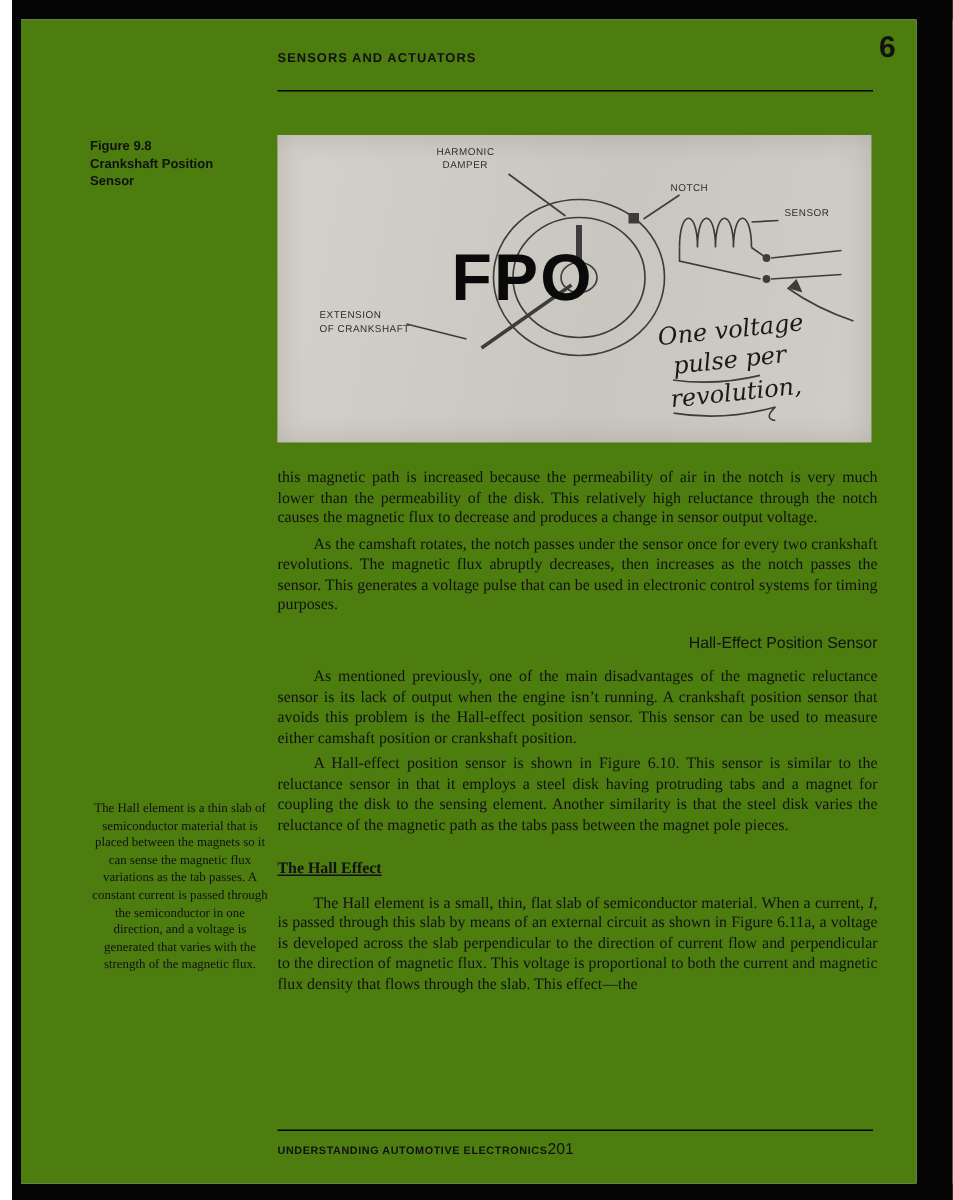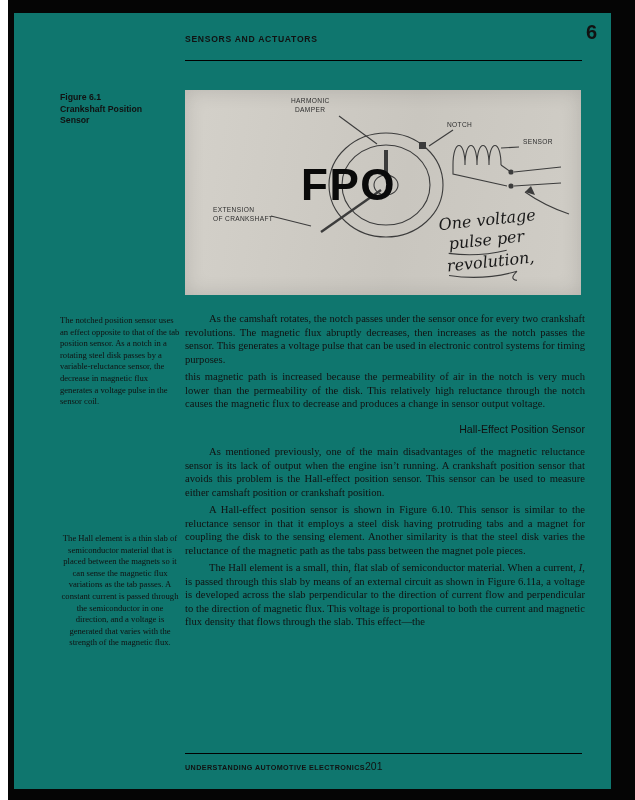--- a/index.html
+++ b/index.html
@@ -5,21 +5,21 @@
   * { margin:0; padding:0; box-sizing:border-box; }
   html,body { width:635px; height:800px; }
   body { position:relative; background:#ffffff; font-family:"Liberation Serif", serif; color:#111; overflow:hidden; }
 
   .frame { position:absolute; background:#050505; }
   .frame-top    { left:8px; top:0; right:0; height:13px; }
   .frame-right  { right:0; top:0; width:24px; height:800px; }
   .frame-bottom { left:8px; bottom:0; right:0; height:11px; }
   .frame-left   { left:8px; top:0; width:6px; height:800px; }
 
-  .page { position:absolute; left:14px; top:13px; width:597px; height:776px; background:#0f766e; }
+  .page { position:absolute; left:14px; top:13px; width:597px; height:776px; background:#4d7c0f; }
 
   .running-head { position:absolute; left:171px; top:15px; width:397px; border-bottom:1.5px solid #000; padding-bottom:14px; }
   .running-title { font-family:"Liberation Sans", sans-serif; font-size:8.6px; font-weight:700; letter-spacing:.7px; }
   .chapter-num { position:absolute; left:572px; top:8px; font-family:"Liberation Sans", sans-serif; font-size:20px; font-weight:700; }
 
   .fig-caption { position:absolute; left:46px; top:79px; width:130px; font-family:"Liberation Sans", sans-serif; font-size:8.7px; font-weight:700; line-height:11.5px; }
 
   .figure-box { position:absolute; left:171px; top:77px; width:396px; height:205px;
     background:linear-gradient(100deg,#d4d1ca 0%,#c9c6bf 55%,#d0cdc6 100%);
     box-shadow:inset 0 0 20px rgba(0,0,0,.14);padding-left:16px; }
@@ -52,21 +52,21 @@
 <div class="frame frame-left"></div>
 
 <div class="page">
 
   <div class="running-head">
     <span class="running-title">SENSORS AND ACTUATORS</span>
   </div>
   <div class="chapter-num">6</div>
 
   <div class="fig-caption">
-    <div>Figure 6.1</div>
+    <div>Figure 9.8</div>
     <div>Crankshaft Position</div>
     <div>Sensor</div>
   </div>
 
   <div class="figure-box">
     <svg class="fig-svg" viewBox="0 0 396 205">
       <g stroke="#3c3c3c" fill="none" stroke-width="1.1">
         <line x1="120" y1="142" x2="180" y2="100" stroke-width="2.4"></line>
         <ellipse cx="185" cy="95" rx="57" ry="52"></ellipse>
         <ellipse cx="185" cy="95" rx="44" ry="40"></ellipse>
@@ -100,29 +100,29 @@
       <text class="fig-fpo" x="100" y="110">FPO</text>
 
       <g transform="rotate(-6 240 138)">
         <text class="fig-hand" x="238" y="140">One voltage</text>
         <text class="fig-hand" x="246" y="160">pulse per</text>
         <text class="fig-hand" x="242" y="182">revolution,</text>
       </g>
     </svg>
   </div>
 
-  <div class="margin-note margin-note-1">The notched position sensor uses an effect opposite to that of the tab position sensor. As a notch in a rotating steel disk passes by a variable-reluctance sensor, the decrease in magnetic flux generates a voltage pulse in the sensor coil.</div>
   <div class="margin-note margin-note-2">The Hall element is a thin slab of semiconductor material that is placed between the magnets so it can sense the magnetic flux variations as the tab passes. A constant current is passed through the semiconductor in one direction, and a voltage is generated that varies with the strength of the magnetic flux.</div>
 
   <div class="body-col">
+    <p class="body-para">this magnetic path is increased because the permeability of air in the notch is very much lower than the permeability of the disk. This relatively high reluctance through the notch causes the magnetic flux to decrease and produces a change in sensor output voltage.</p>
     <p class="body-para indent">As the camshaft rotates, the notch passes under the sensor once for every two crankshaft revolutions. The magnetic flux abruptly decreases, then increases as the notch passes the sensor. This generates a voltage pulse that can be used in electronic control systems for timing purposes.</p>
-    <p class="body-para">this magnetic path is increased because the permeability of air in the notch is very much lower than the permeability of the disk. This relatively high reluctance through the notch causes the magnetic flux to decrease and produces a change in sensor output voltage.</p>
     <h3 class="sec-heading">Hall-Effect Position Sensor</h3>
     <p class="body-para indent">As mentioned previously, one of the main disadvantages of the magnetic reluctance sensor is its lack of output when the engine isn’t running. A crankshaft position sensor that avoids this problem is the Hall-effect position sensor. This sensor can be used to measure either camshaft position or crankshaft position.</p>
     <p class="body-para indent">A Hall-effect position sensor is shown in Figure 6.10. This sensor is similar to the reluctance sensor in that it employs a steel disk having protruding tabs and a magnet for coupling the disk to the sensing element. Another similarity is that the steel disk varies the reluctance of the magnetic path as the tabs pass between the magnet pole pieces.</p>
+    <h4 class="sub-heading">The Hall Effect</h4>
     <p class="body-para indent"><span>The Hall element is a small, thin, flat slab of semiconductor material. When a current, </span><i>I</i><span>, is passed through this slab by means of an external circuit as shown in Figure 6.11a, a voltage is developed across the slab perpendicular to the direction of current flow and perpendicular to the direction of magnetic flux. This voltage is proportional to both the current and magnetic flux density that flows through the slab. This effect—the</span></p>
   </div>
 
   <div class="footer">
     <span class="footer-title">UNDERSTANDING AUTOMOTIVE ELECTRONICS</span>
     <span class="footer-page">201</span>
   </div>
 
 </div>
 

